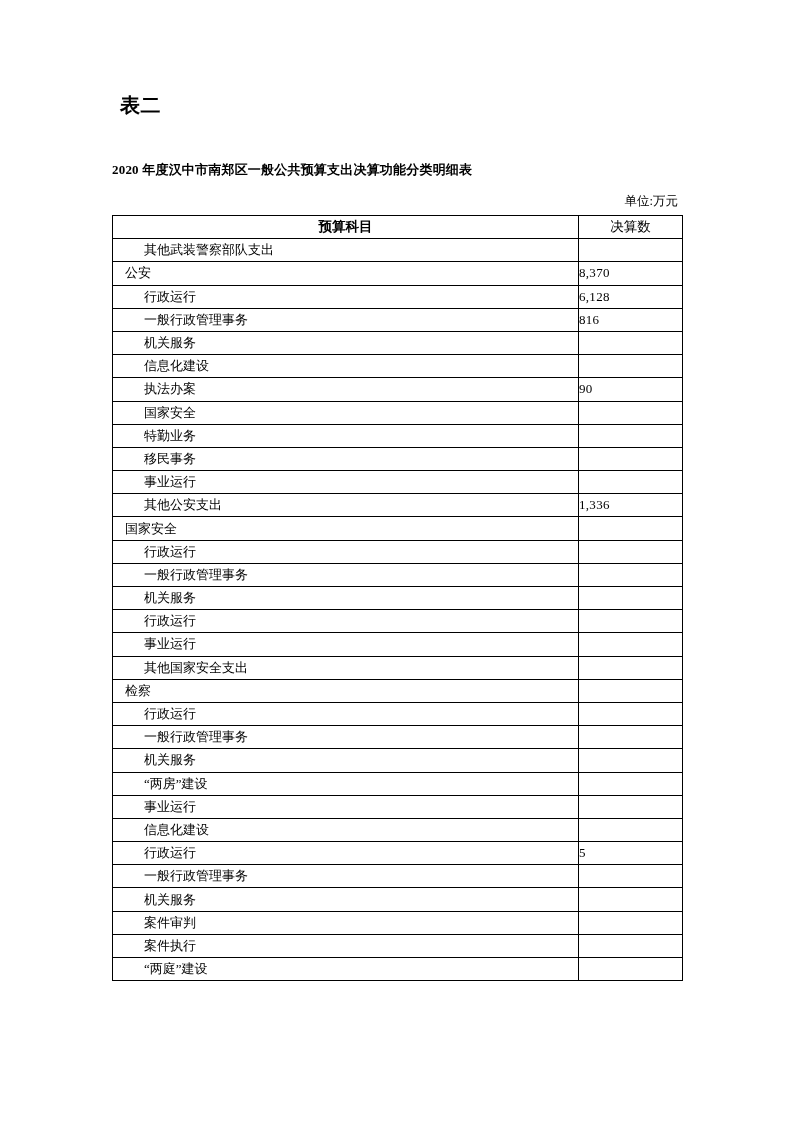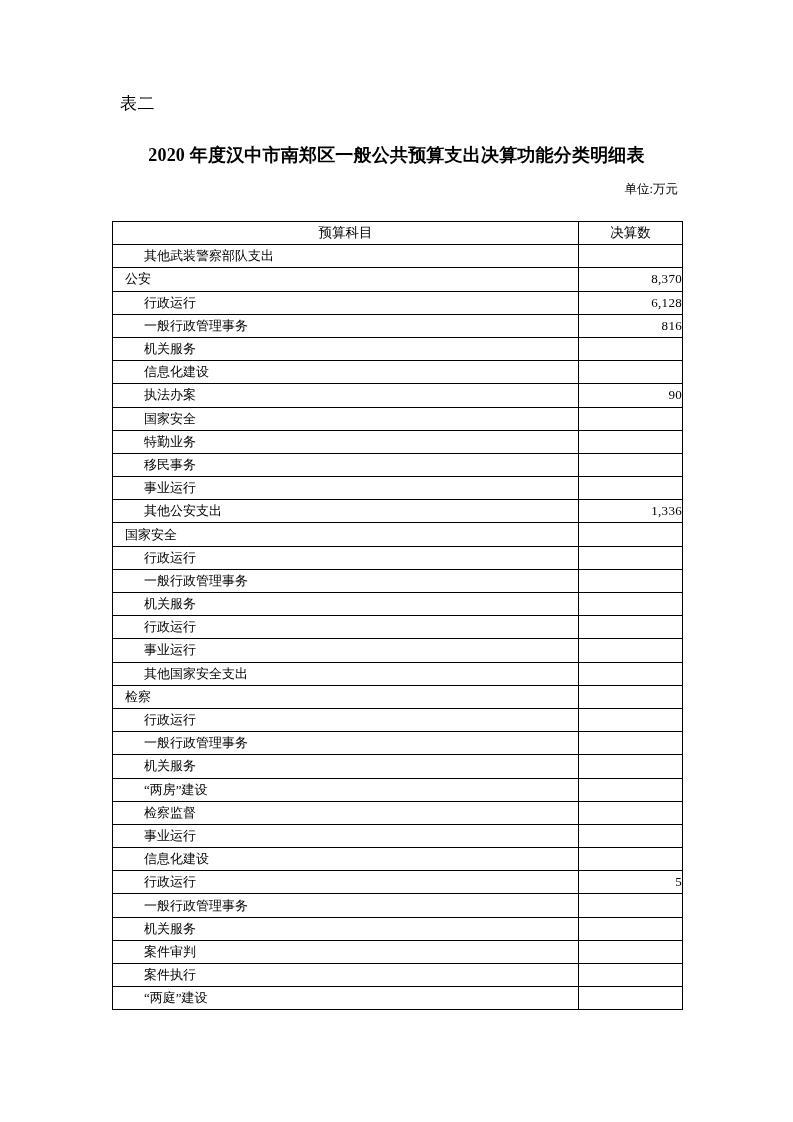--- a/index.html
+++ b/index.html
@@ -18,76 +18,76 @@
   .page {
     position: absolute;
     left: 0;
     top: 0;
     width: 793px;
     height: 1122px;
     box-sizing: border-box;
     padding: 92px 112px 0 112px;
   }
   .label-top {
-    font-size: 17px;
-    font-weight: normal;
+    font-size: 20px;
+    font-weight: bold;
     letter-spacing: 0.5px;
-    margin: 0 0 28px 8px;
+    margin: 0 0 42px 8px;
   }
   .doc-title {
-    font-size: 18px;
+    font-size: 13px;
     font-weight: bold;
-    text-align: center;
     letter-spacing: 0.2px;
     margin: 0 0 14px 0;
     white-space: nowrap;
   }
   .unit-line {
     font-size: 12.5px;
     text-align: right;
-    margin: 0 3px 23px 0;
+    margin: 0 3px 5px 0;
   }
   table.budget {
     border-collapse: collapse;
     width: 570px;
     table-layout: fixed;
     margin: 0;
   }
   table.budget col.c-item { width: 466px; }
   table.budget col.c-val  { width: 104px; }
   table.budget th, table.budget td {
     border: 1px solid #000000;
     height: 23.2px;
     font-size: 13px;
     font-weight: normal;
     padding: 0;
     vertical-align: middle;
     box-sizing: border-box;
   }
   table.budget th.head-item {
     font-size: 13.5px;
+    font-weight: bold;
   }
   table.budget th.head-val {
     text-align: center;
     font-size: 13.5px;
     margin-left: 24px;
   }
   td.item {
     text-align: left;
   }
   td.item span.txt {
     display: block;
     white-space: nowrap;
     overflow: hidden;
   }
   
   .lvl0 span.txt { padding-left: 12px; }
   .lvl1 span.txt { padding-left: 31px; }
   td.val {
-    text-align: right;
+    text-align: left;
     padding-right: 7px;
     font-size: 13px;
     letter-spacing: 0.3px;
     font-family: Liberation Serif, serif;
   }
 </style>
 </head>
 <body>
 
 <div class="page">
@@ -249,26 +249,20 @@
           <td class="val"></td>
         </tr>
         <tr>
           <td class="item lvl1">
             <span class="txt">“两房”建设</span>
           </td>
           <td class="val"></td>
         </tr>
         <tr>
           <td class="item lvl1">
-            <span class="txt">检察监督</span>
-          </td>
-          <td class="val"></td>
-        </tr>
-        <tr>
-          <td class="item lvl1">
             <span class="txt">事业运行</span>
           </td>
           <td class="val"></td>
         </tr>
         <tr>
           <td class="item lvl1">
             <span class="txt">信息化建设</span>
           </td>
           <td class="val"></td>
         </tr>

